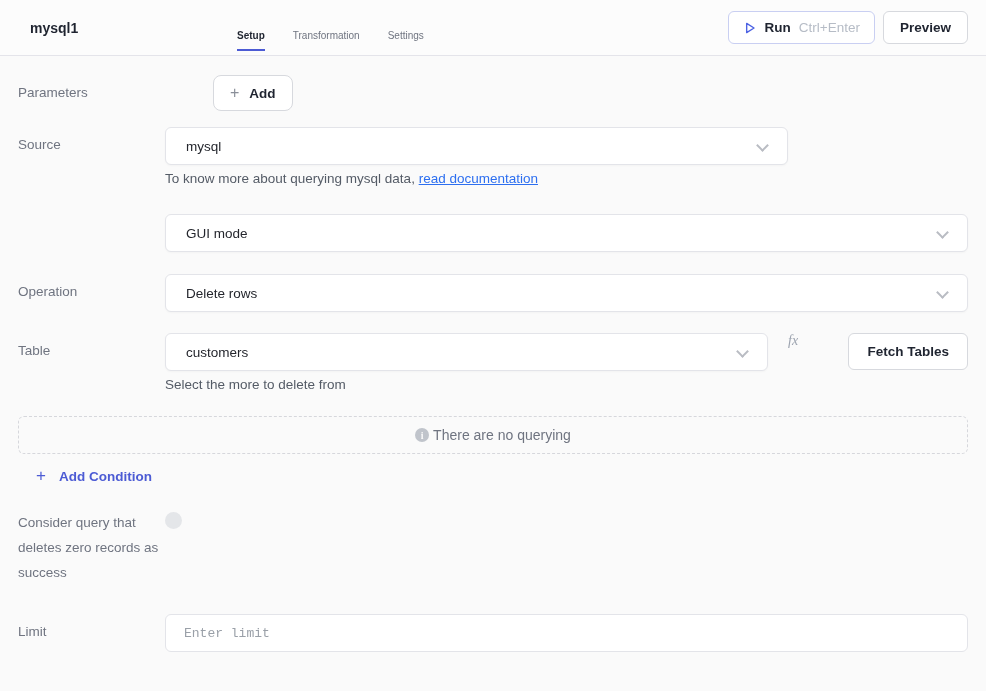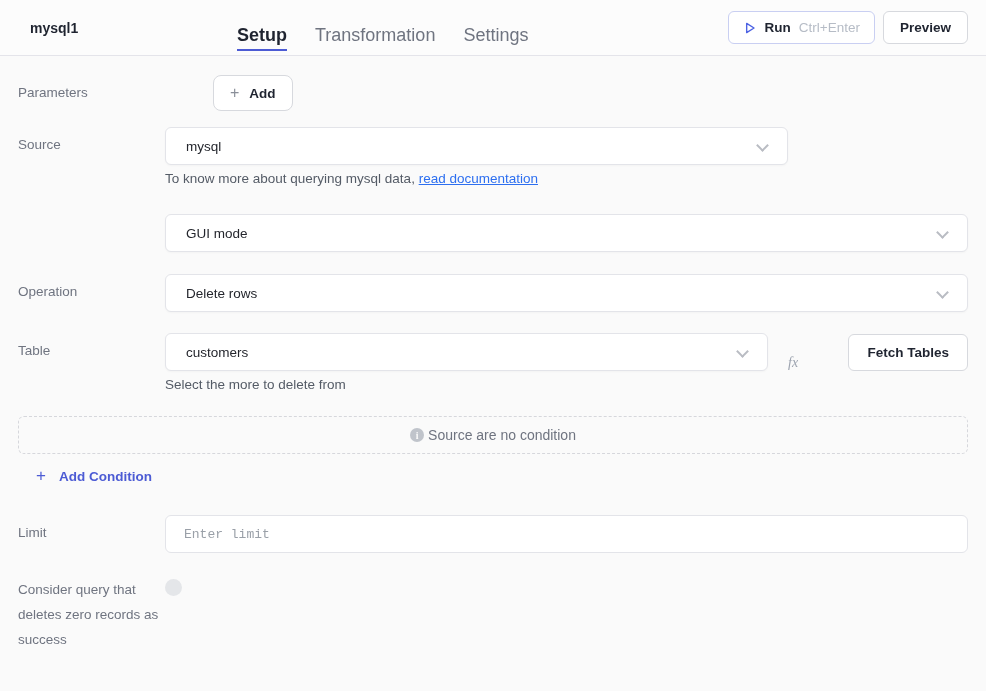--- a/index.html
+++ b/index.html
@@ -24,21 +24,21 @@
   }
   .query-title {
     width: 207px;
     font-size: 14px;
     font-weight: 700;
     color: #1f2430;
   }
   .tabs { display: flex; align-items: stretch; height: 100%; gap: 28px; }
   .tab {
     display: flex; align-items: center;
-    font-size: 18px;
+    font-size: 10px;
     color: #6f7480;
     cursor: pointer;
     border-bottom: 2px solid transparent;
     padding-top: 22px;
     margin-bottom: 4px;
   }
   .tab.active {
     color: #1f2430;
     font-weight: 600;
     border-bottom-color: #4c5bd4;
@@ -112,21 +112,21 @@
     border-right: 2px solid #b9bcc3;
     border-bottom: 2px solid #b9bcc3;
     transform: rotate(45deg);
   }
   .select-narrow { width: 623px; }
   .select-table { width: 603px; }
 
   .hint { margin-top: 6px; font-size: 13.5px; color: #545b66; }
   .hint a { color: #2d6ff0; text-decoration: underline; cursor: pointer; }
 
-  .table-line { display: flex; align-items: flex-end; }
+  .table-line { display: flex; align-items: flex-start; }
   .fx {
     font-family: "Liberation Serif", serif;
     font-style: italic;
     color: #9ca3af;
     font-size: 14px;
     margin: 0 22px 0 20px;
     cursor: pointer;
   }
   .fetch-btn {
     height: 37px; padding: 0 18px;
@@ -271,37 +271,37 @@
           <button class="fetch-btn">Fetch Tables</button>
         </div>
         <div class="hint">Select the more to delete from</div>
       </div>
     </div>
 
     <div class="row row-filter">
       <div class="row-content">
         <div class="filter-box">
           <span class="info-icon">i</span>
-          <span>Source are no condition</span>
+          <span>There are no querying</span>
         </div>
         <div class="add-condition">
           <span class="plus">+</span>
           <span>Add Condition</span>
         </div>
       </div>
     </div>
 
+    <div class="row row-zero">
+      <div class="row-label zero-label">Consider query that deletes zero records as success</div>
+      <div class="row-content">
+        <div class="toggle-knob"></div>
+      </div>
+    </div>
+
     <div class="row row-limit">
       <div class="row-label">Limit</div>
       <div class="row-content">
         <input class="limit-input" type="text" placeholder="Enter limit" style="">
       </div>
     </div>
 
-    <div class="row row-zero">
-      <div class="row-label zero-label">Consider query that deletes zero records as success</div>
-      <div class="row-content">
-        <div class="toggle-knob"></div>
-      </div>
-    </div>
-
   </main>
 </div>
 
 </body></html>

